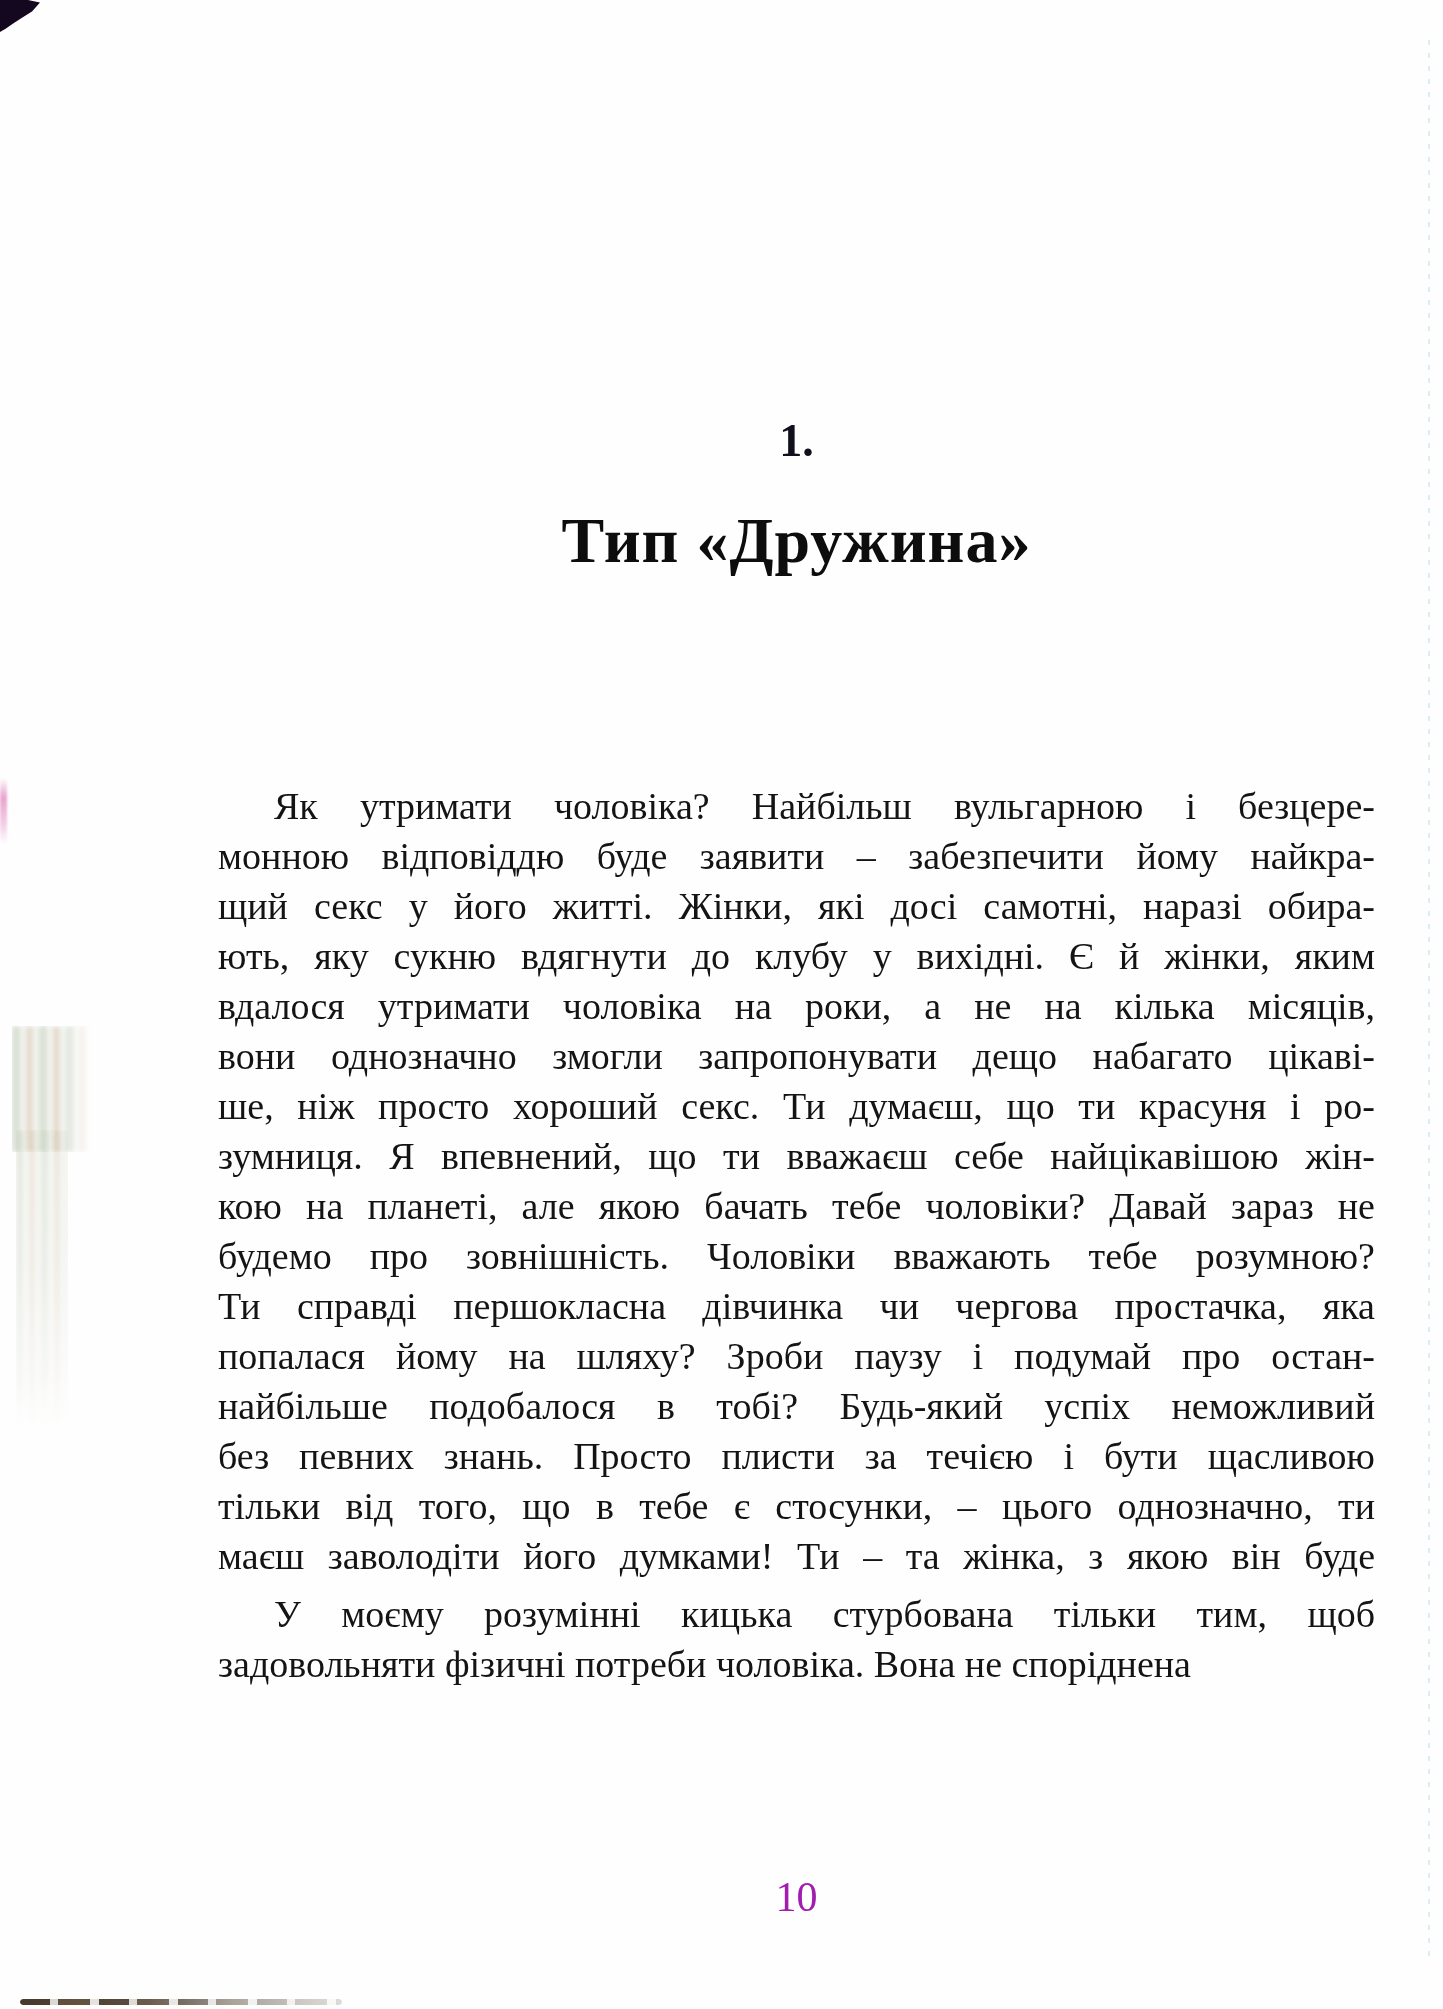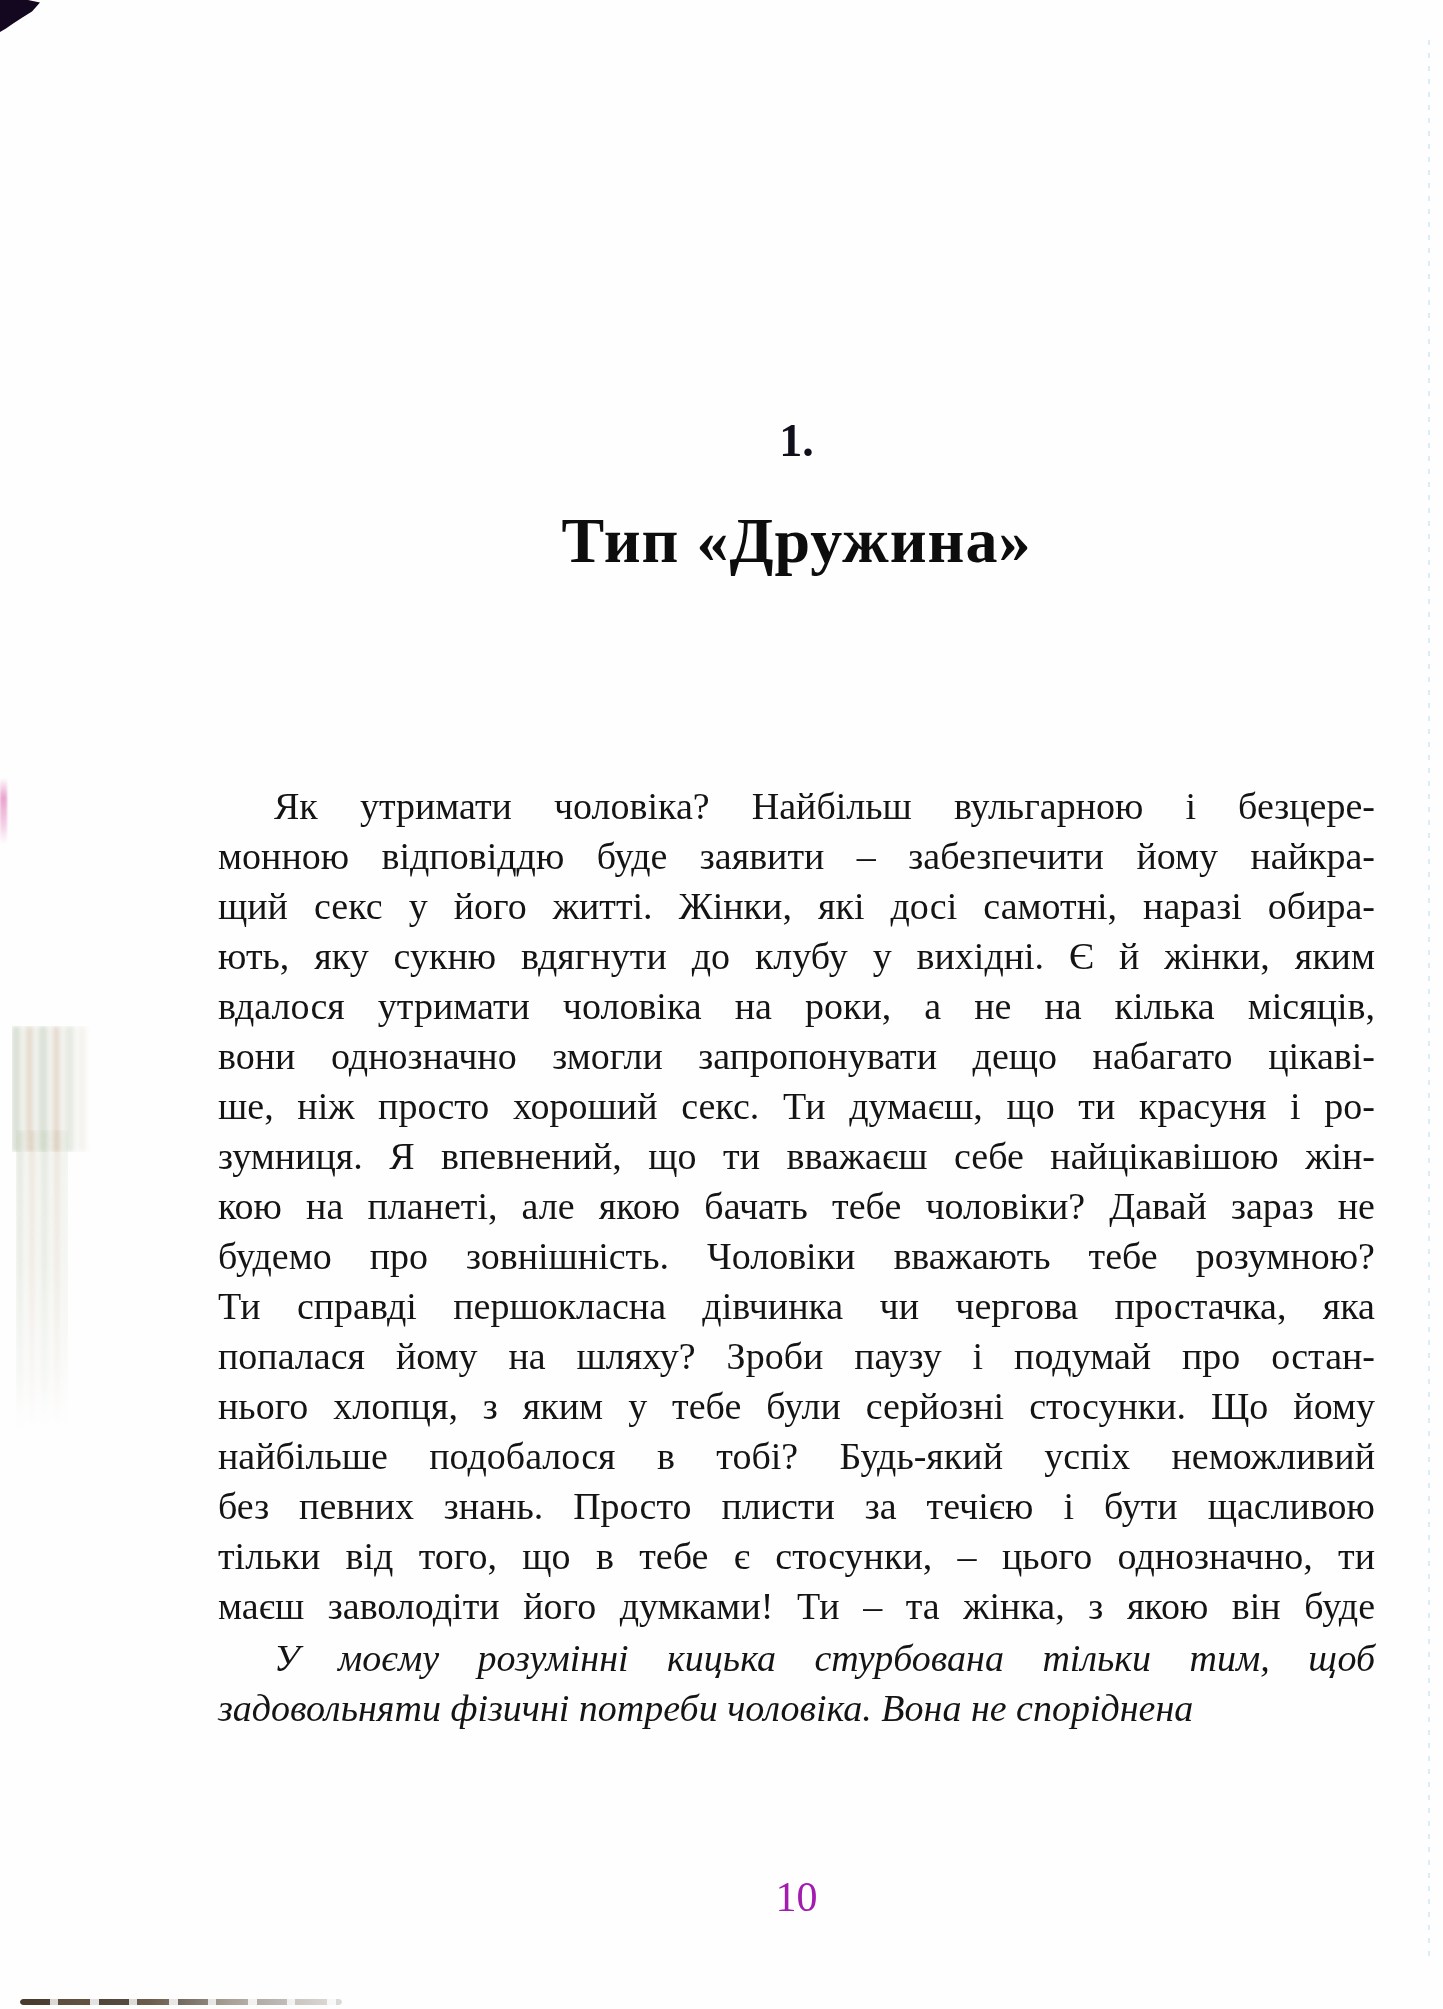--- a/index.html
+++ b/index.html
@@ -124,21 +124,21 @@
   .body-text {
     position: absolute;
     top: 781px;
     left: 0;
     width: 1157px;
     font-size: 38px;
     color: #141414;
   }
 
   .paragraph { margin: 0; }
-  .paragraph.second { margin-top: 2px; font-style: italic; }
+  .paragraph.second { margin-top: 8px; }
 
   .bline {
     line-height: 50px;
     text-align: justify;
     text-align-last: justify;
     white-space: normal;
   }
   .bline.para-end { text-align-last: left; }
   .bline.indent { text-indent: 56px; }
 
@@ -178,21 +178,20 @@
         <div class="bline">щий секс у його житті. Жінки, які досі самотні, наразі обира-</div>
         <div class="bline">ють, яку сукню вдягнути до клубу у вихідні. Є й жінки, яким</div>
         <div class="bline">вдалося утримати чоловіка на роки, а не на кілька місяців,</div>
         <div class="bline">вони однозначно змогли запропонувати дещо набагато цікаві-</div>
         <div class="bline">ше, ніж просто хороший секс. Ти думаєш, що ти красуня і ро-</div>
         <div class="bline">зумниця. Я впевнений, що ти вважаєш себе найцікавішою жін-</div>
         <div class="bline">кою на планеті, але якою бачать тебе чоловіки? Давай зараз не</div>
         <div class="bline">будемо про зовнішність. Чоловіки вважають тебе розумною?</div>
         <div class="bline">Ти справді першокласна дівчинка чи чергова простачка, яка</div>
         <div class="bline">попалася йому на шляху? Зроби паузу і подумай про остан-</div>
-        <div class="bline">нього хлопця, з яким у тебе були серйозні стосунки. Що йому</div>
         <div class="bline">найбільше подобалося в тобі? Будь-який успіх неможливий</div>
         <div class="bline">без певних знань. Просто плисти за течією і бути щасливою</div>
         <div class="bline">тільки від того, що в тебе є стосунки, – цього однозначно, ти</div>
         <div class="bline">маєш заволодіти його думками! Ти – та жінка, з якою він буде</div>
       </div>
 
       <div class="paragraph second">
         <div class="bline indent">У моєму розумінні кицька стурбована тільки тим, щоб</div>
         <div class="bline para-end">задовольняти фізичні потреби чоловіка. Вона не споріднена</div>
       </div>

